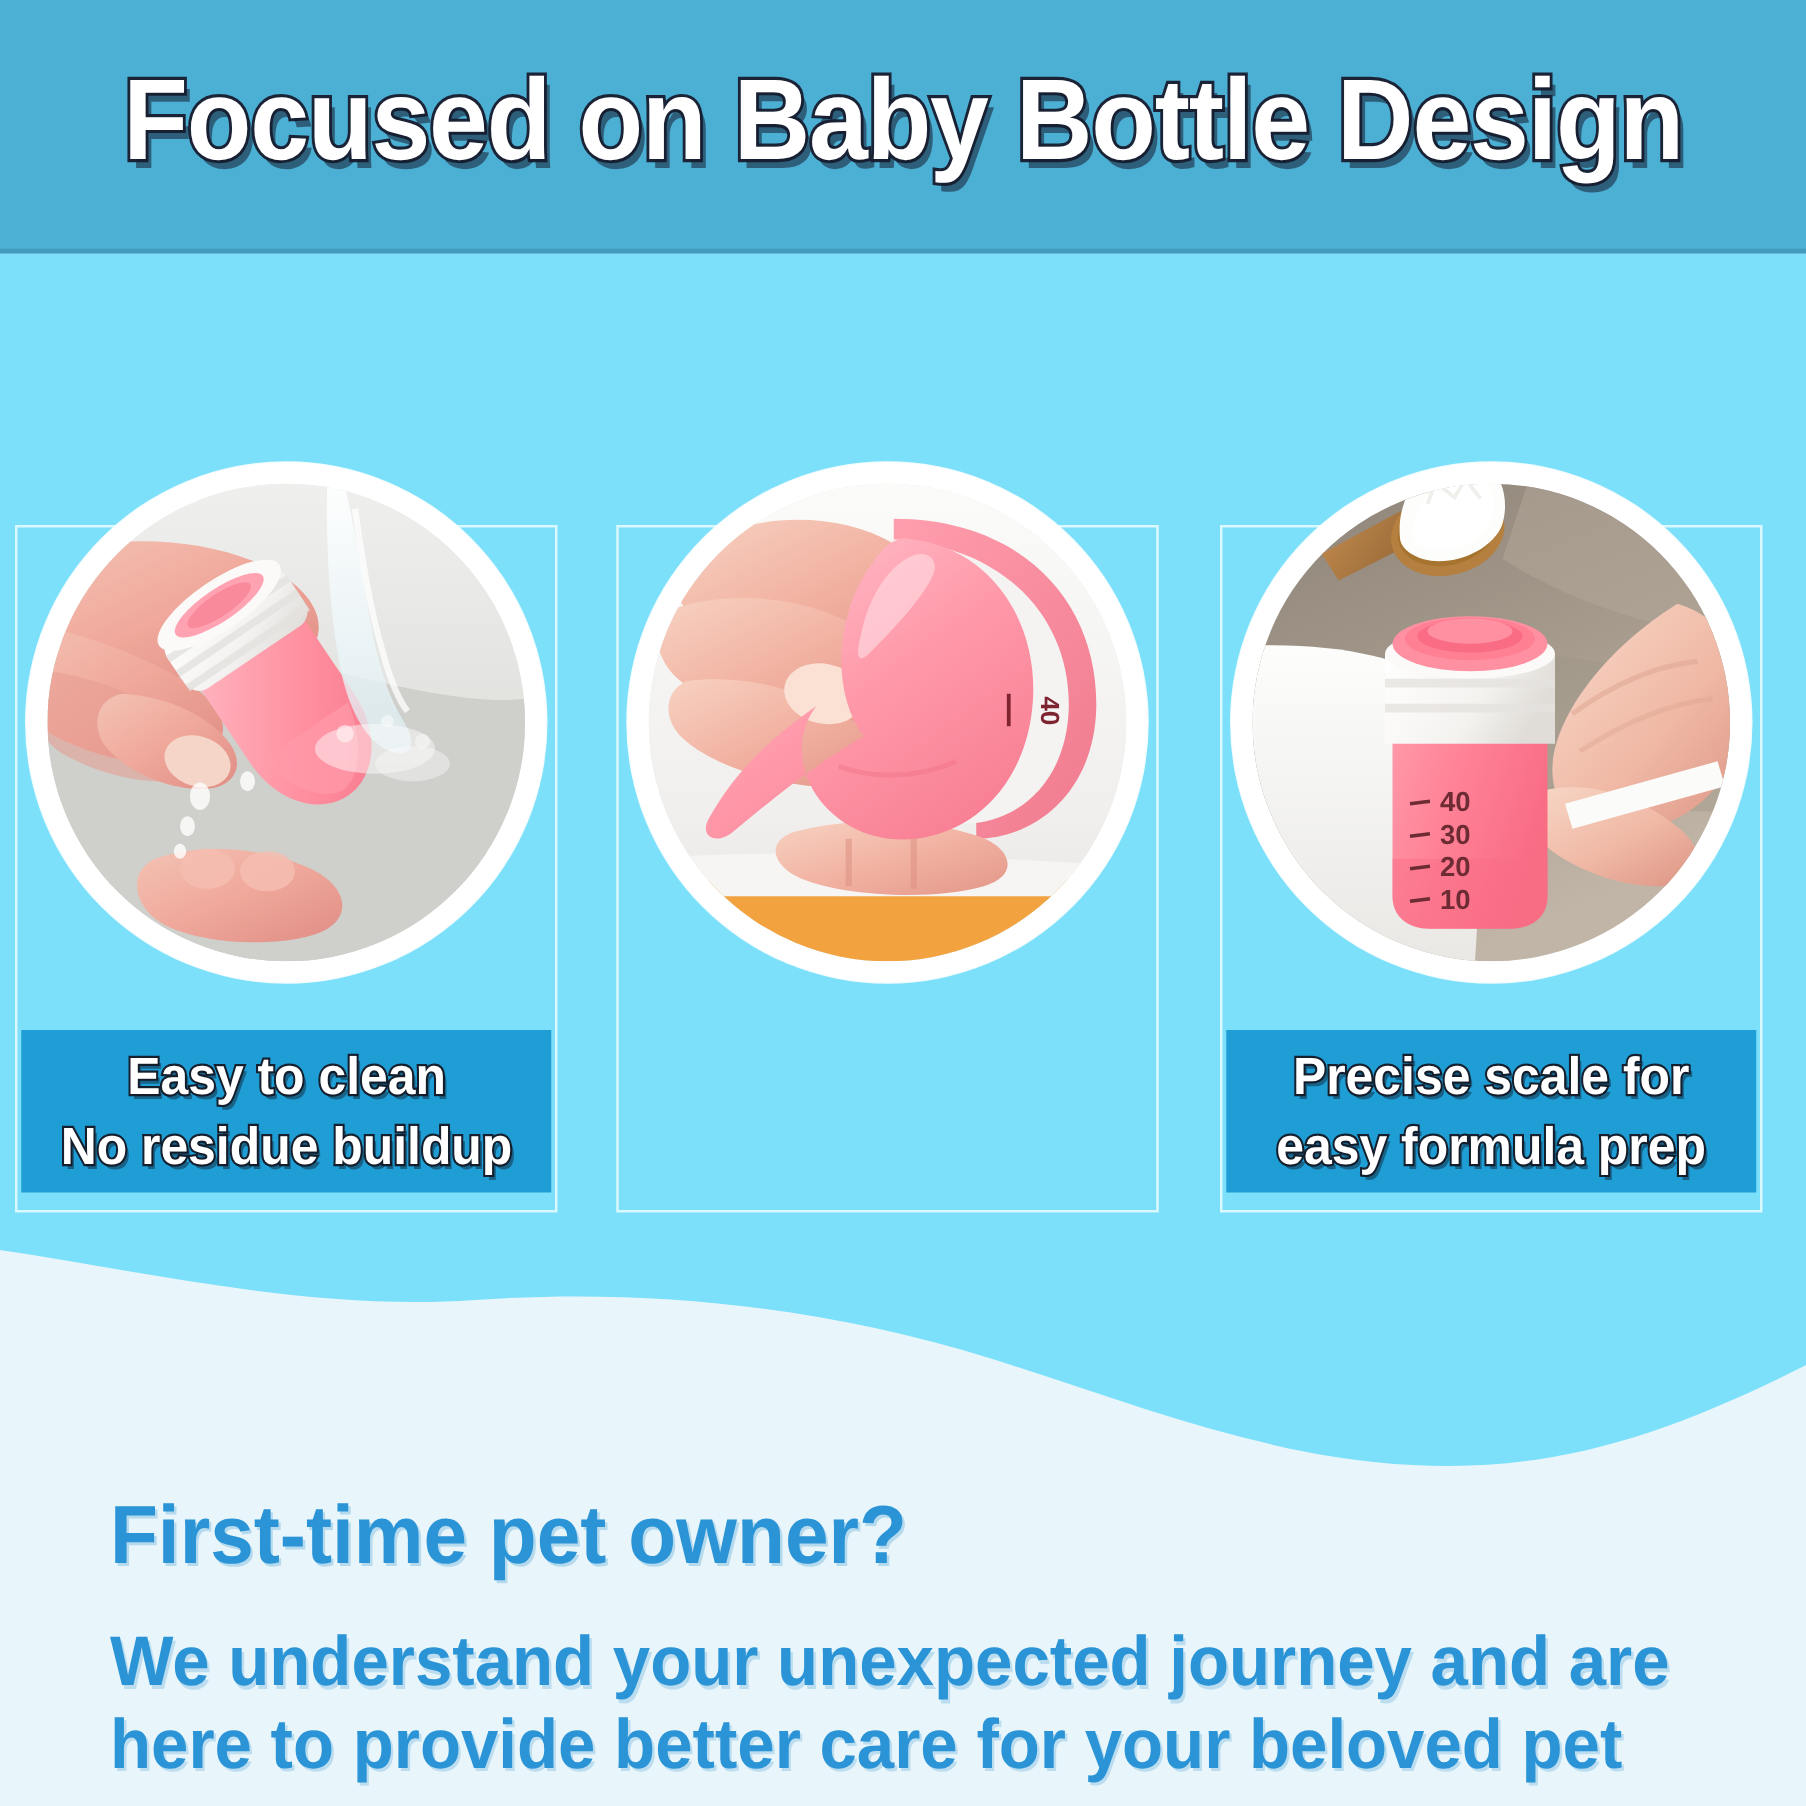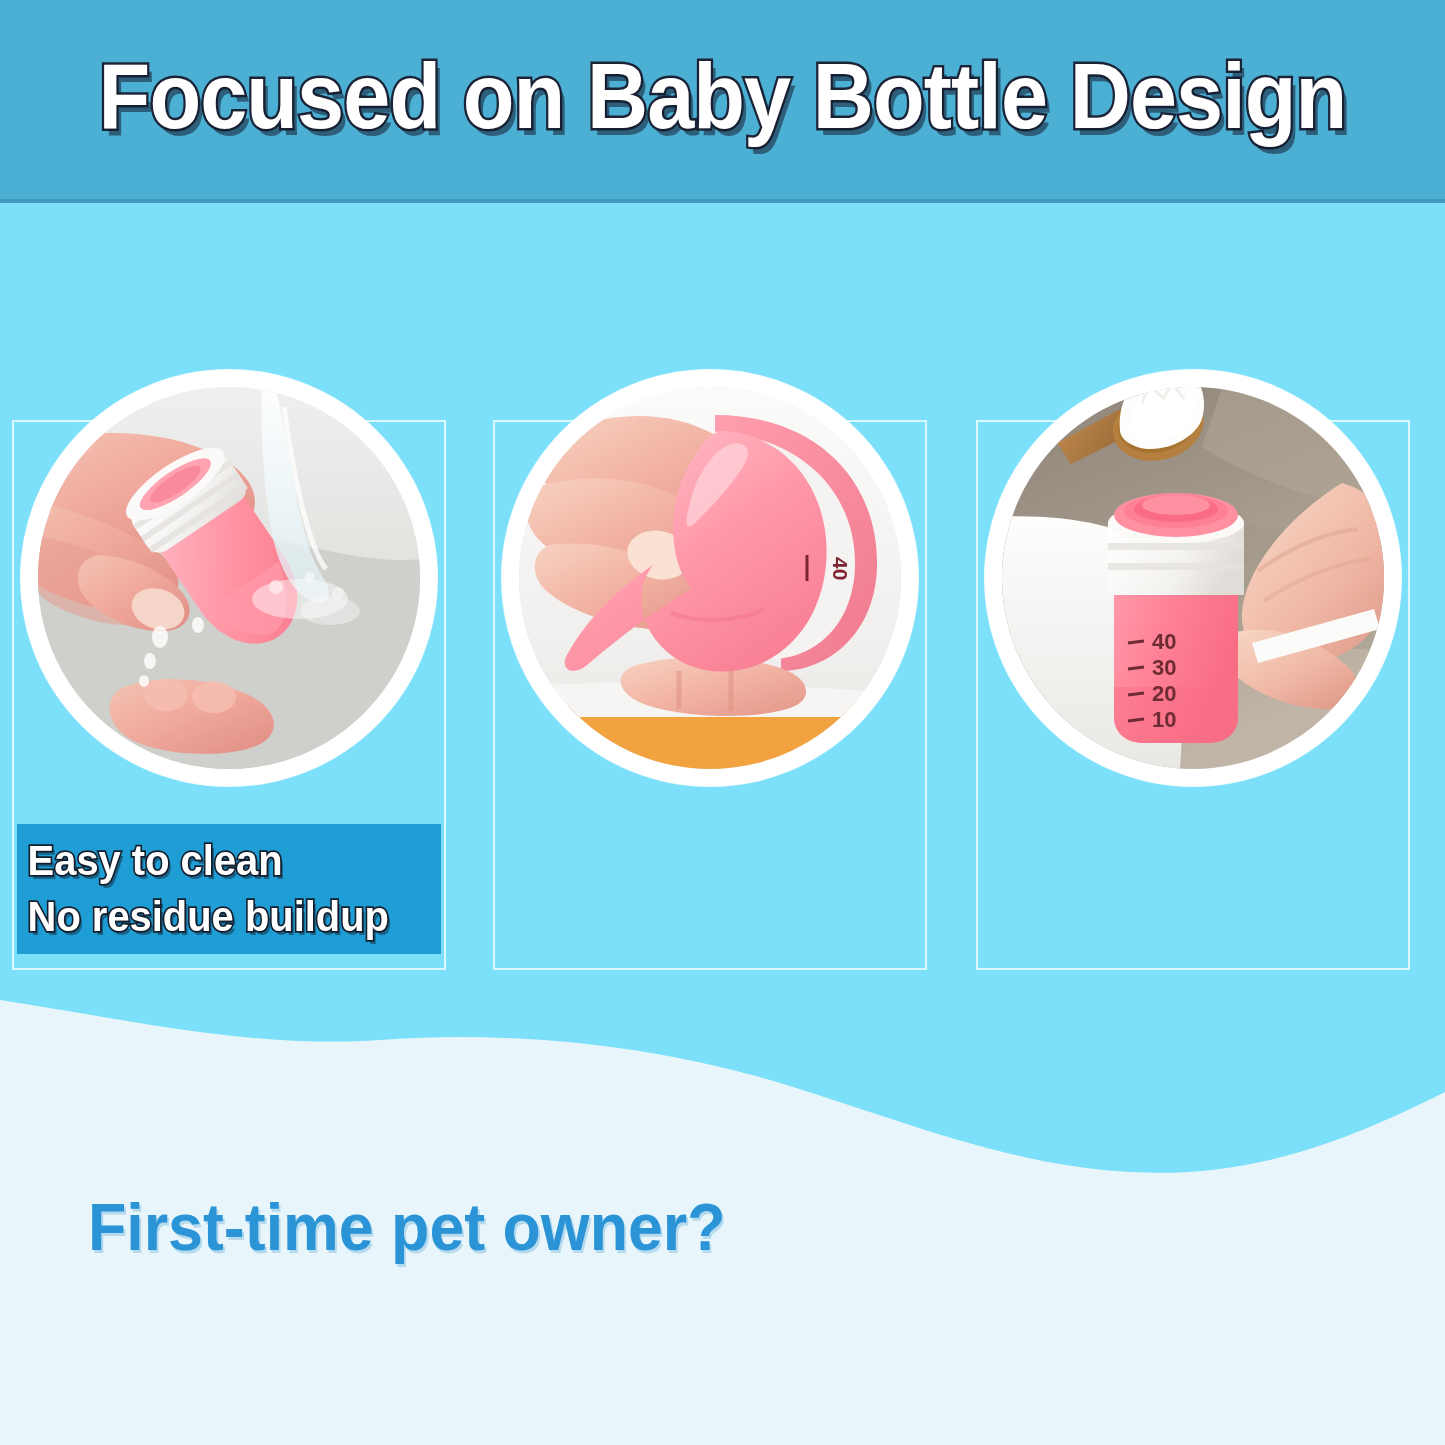--- a/index.html
+++ b/index.html
@@ -126,20 +126,21 @@
 
   .caption {
     position: absolute;
     left: 3px;
     right: 3px;
     bottom: 14px;
     height: 130px;
     background: #1f9ed6;
     display: flex;
     flex-direction: column;
+    align-items: center;
     justify-content: center;
   }
   .caption-line {
     font-family: "Liberation Sans Narrow", "Liberation Sans", sans-serif;
     font-weight: 700;
     font-size: 42px;
     line-height: 56px;
     color: #ffffff;
     -webkit-text-stroke: 3.5px #15202e;
     paint-order: stroke fill;
@@ -459,22 +460,30 @@
               <line x1="126" y1="282" x2="142" y2="280" stroke="#6d2b33" stroke-width="3"></line>
               <text x="150" y="288">30</text>
               <line x1="126" y1="308" x2="142" y2="306" stroke="#6d2b33" stroke-width="3"></line>
               <text x="150" y="314">20</text>
               <line x1="126" y1="334" x2="142" y2="332" stroke="#6d2b33" stroke-width="3"></line>
               <text x="150" y="340">10</text>
             </g>
           </svg>
         </div>
       </div>
+      <div class="caption">
+        <div class="caption-line">Precise scale for</div>
+        <div class="caption-line">easy formula prep</div>
+      </div>
     </div>
 
   </div>
 
   <div class="bottom-section">
     <div class="bottom-heading">First-time pet owner?</div>
+    <div class="bottom-body">
+      <div class="bline">We understand your unexpected journey and are</div>
+      <div class="bline">here to provide better care for your beloved pet</div>
+    </div>
     <div class="bottom-edge"></div>
   </div>
 
 </div>
 
 </body></html>

